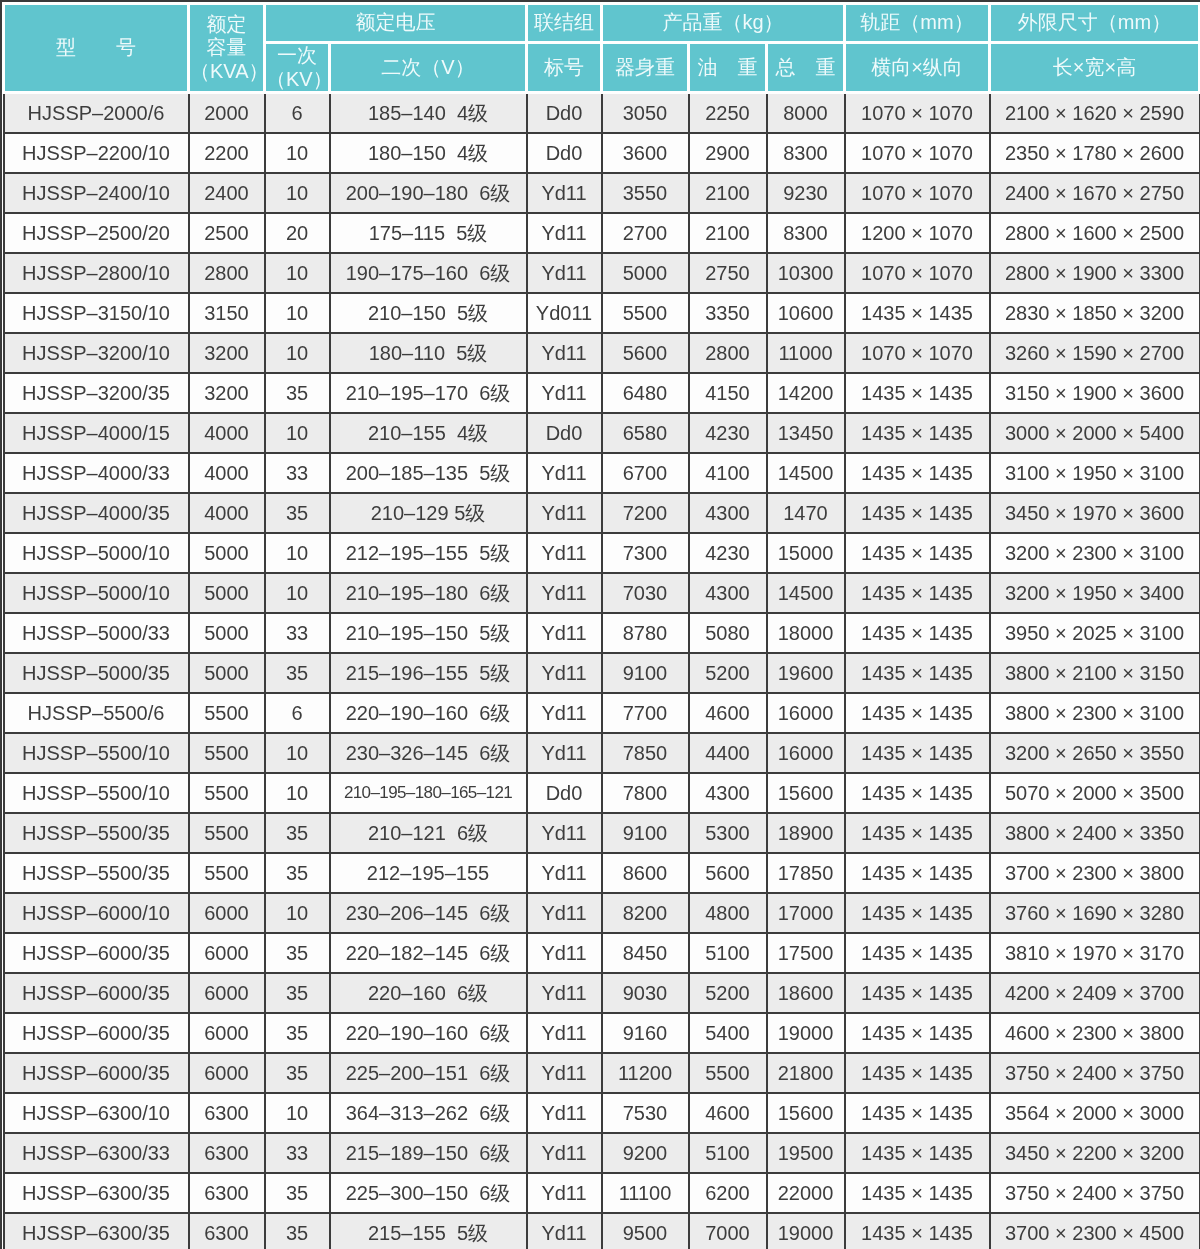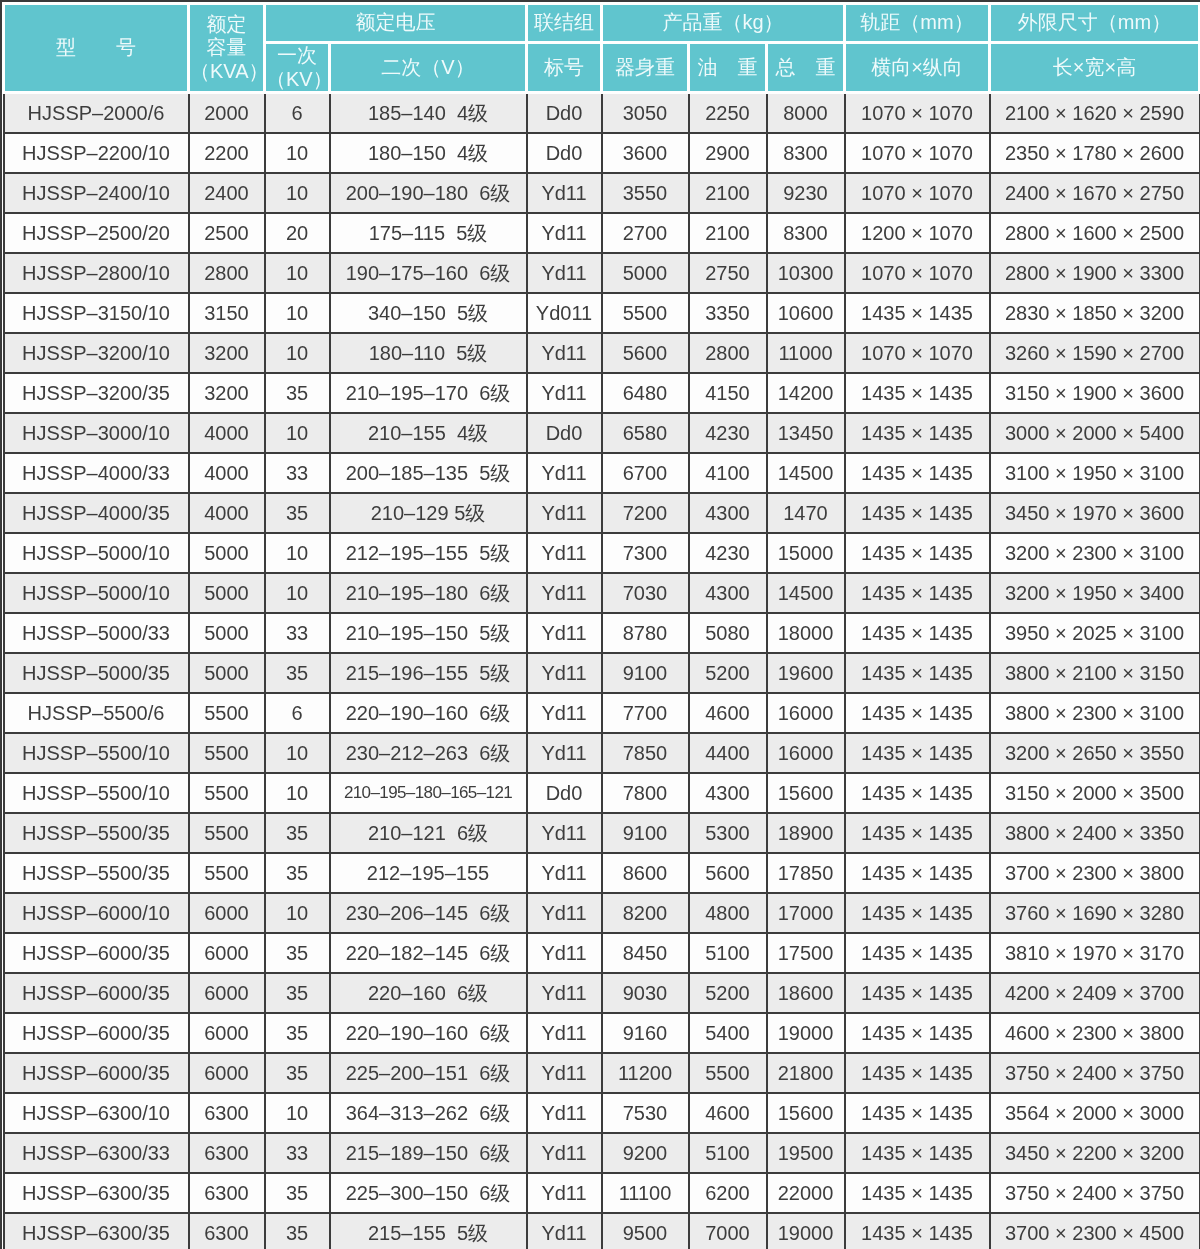--- a/index.html
+++ b/index.html
@@ -148,21 +148,21 @@
           <td>5000</td>
           <td>2750</td>
           <td>10300</td>
           <td>1070 × 1070</td>
           <td>2800 × 1900 × 3300</td>
         </tr>
         <tr>
           <td>HJSSP–3150/10</td>
           <td>3150</td>
           <td>10</td>
-          <td>340–150  5级</td>
+          <td>210–150  5级</td>
           <td>Yd011</td>
           <td>5500</td>
           <td>3350</td>
           <td>10600</td>
           <td>1435 × 1435</td>
           <td>2830 × 1850 × 3200</td>
         </tr>
         <tr class="stripe">
           <td>HJSSP–3200/10</td>
           <td>3200</td>
@@ -181,21 +181,21 @@
           <td>35</td>
           <td>210–195–170  6级</td>
           <td>Yd11</td>
           <td>6480</td>
           <td>4150</td>
           <td>14200</td>
           <td>1435 × 1435</td>
           <td>3150 × 1900 × 3600</td>
         </tr>
         <tr class="stripe">
-          <td>HJSSP–3000/10</td>
+          <td>HJSSP–4000/15</td>
           <td>4000</td>
           <td>10</td>
           <td>210–155  4级</td>
           <td>Dd0</td>
           <td>6580</td>
           <td>4230</td>
           <td>13450</td>
           <td>1435 × 1435</td>
           <td>3000 × 2000 × 5400</td>
         </tr>
@@ -280,39 +280,39 @@
           <td>7700</td>
           <td>4600</td>
           <td>16000</td>
           <td>1435 × 1435</td>
           <td>3800 × 2300 × 3100</td>
         </tr>
         <tr class="stripe">
           <td>HJSSP–5500/10</td>
           <td>5500</td>
           <td>10</td>
-          <td>230–212–263  6级</td>
+          <td>230–326–145  6级</td>
           <td>Yd11</td>
           <td>7850</td>
           <td>4400</td>
           <td>16000</td>
           <td>1435 × 1435</td>
           <td>3200 × 2650 × 3550</td>
         </tr>
         <tr>
           <td>HJSSP–5500/10</td>
           <td>5500</td>
           <td>10</td>
           <td class="tight">210–195–180–165–121</td>
           <td>Dd0</td>
           <td>7800</td>
           <td>4300</td>
           <td>15600</td>
           <td>1435 × 1435</td>
-          <td>3150 × 2000 × 3500</td>
+          <td>5070 × 2000 × 3500</td>
         </tr>
         <tr class="stripe">
           <td>HJSSP–5500/35</td>
           <td>5500</td>
           <td>35</td>
           <td>210–121  6级</td>
           <td>Yd11</td>
           <td>9100</td>
           <td>5300</td>
           <td>18900</td>

